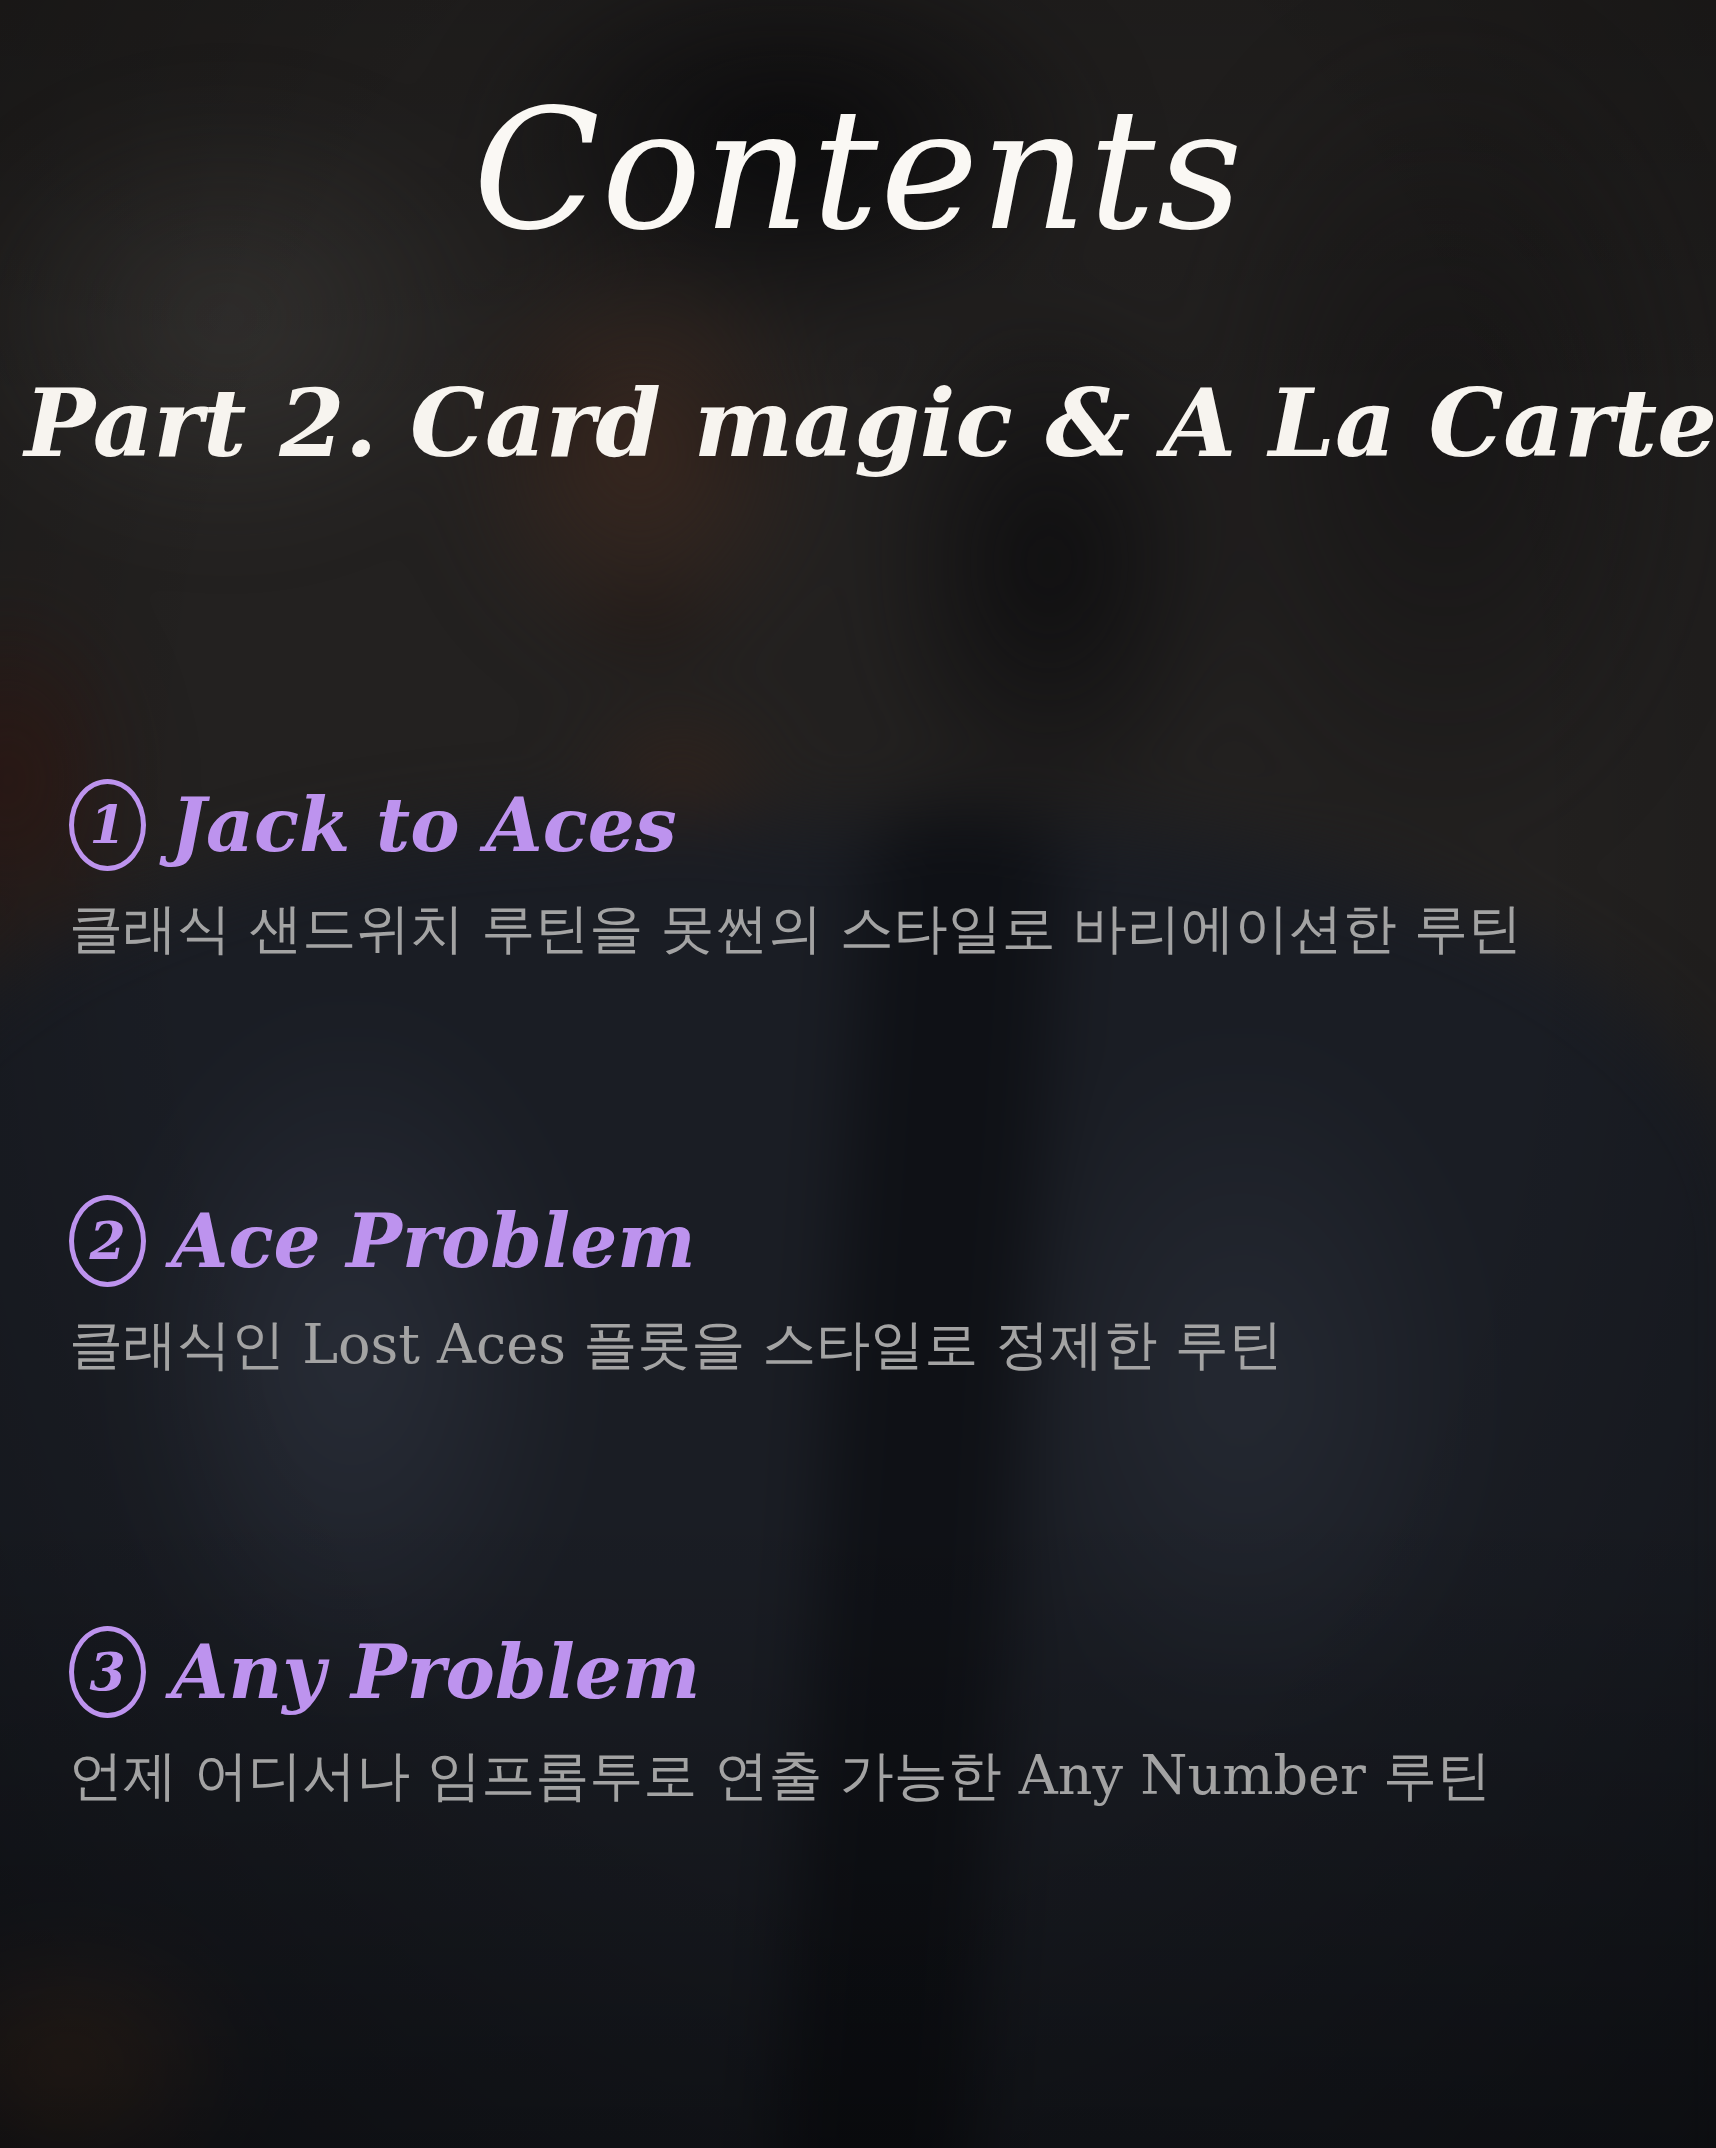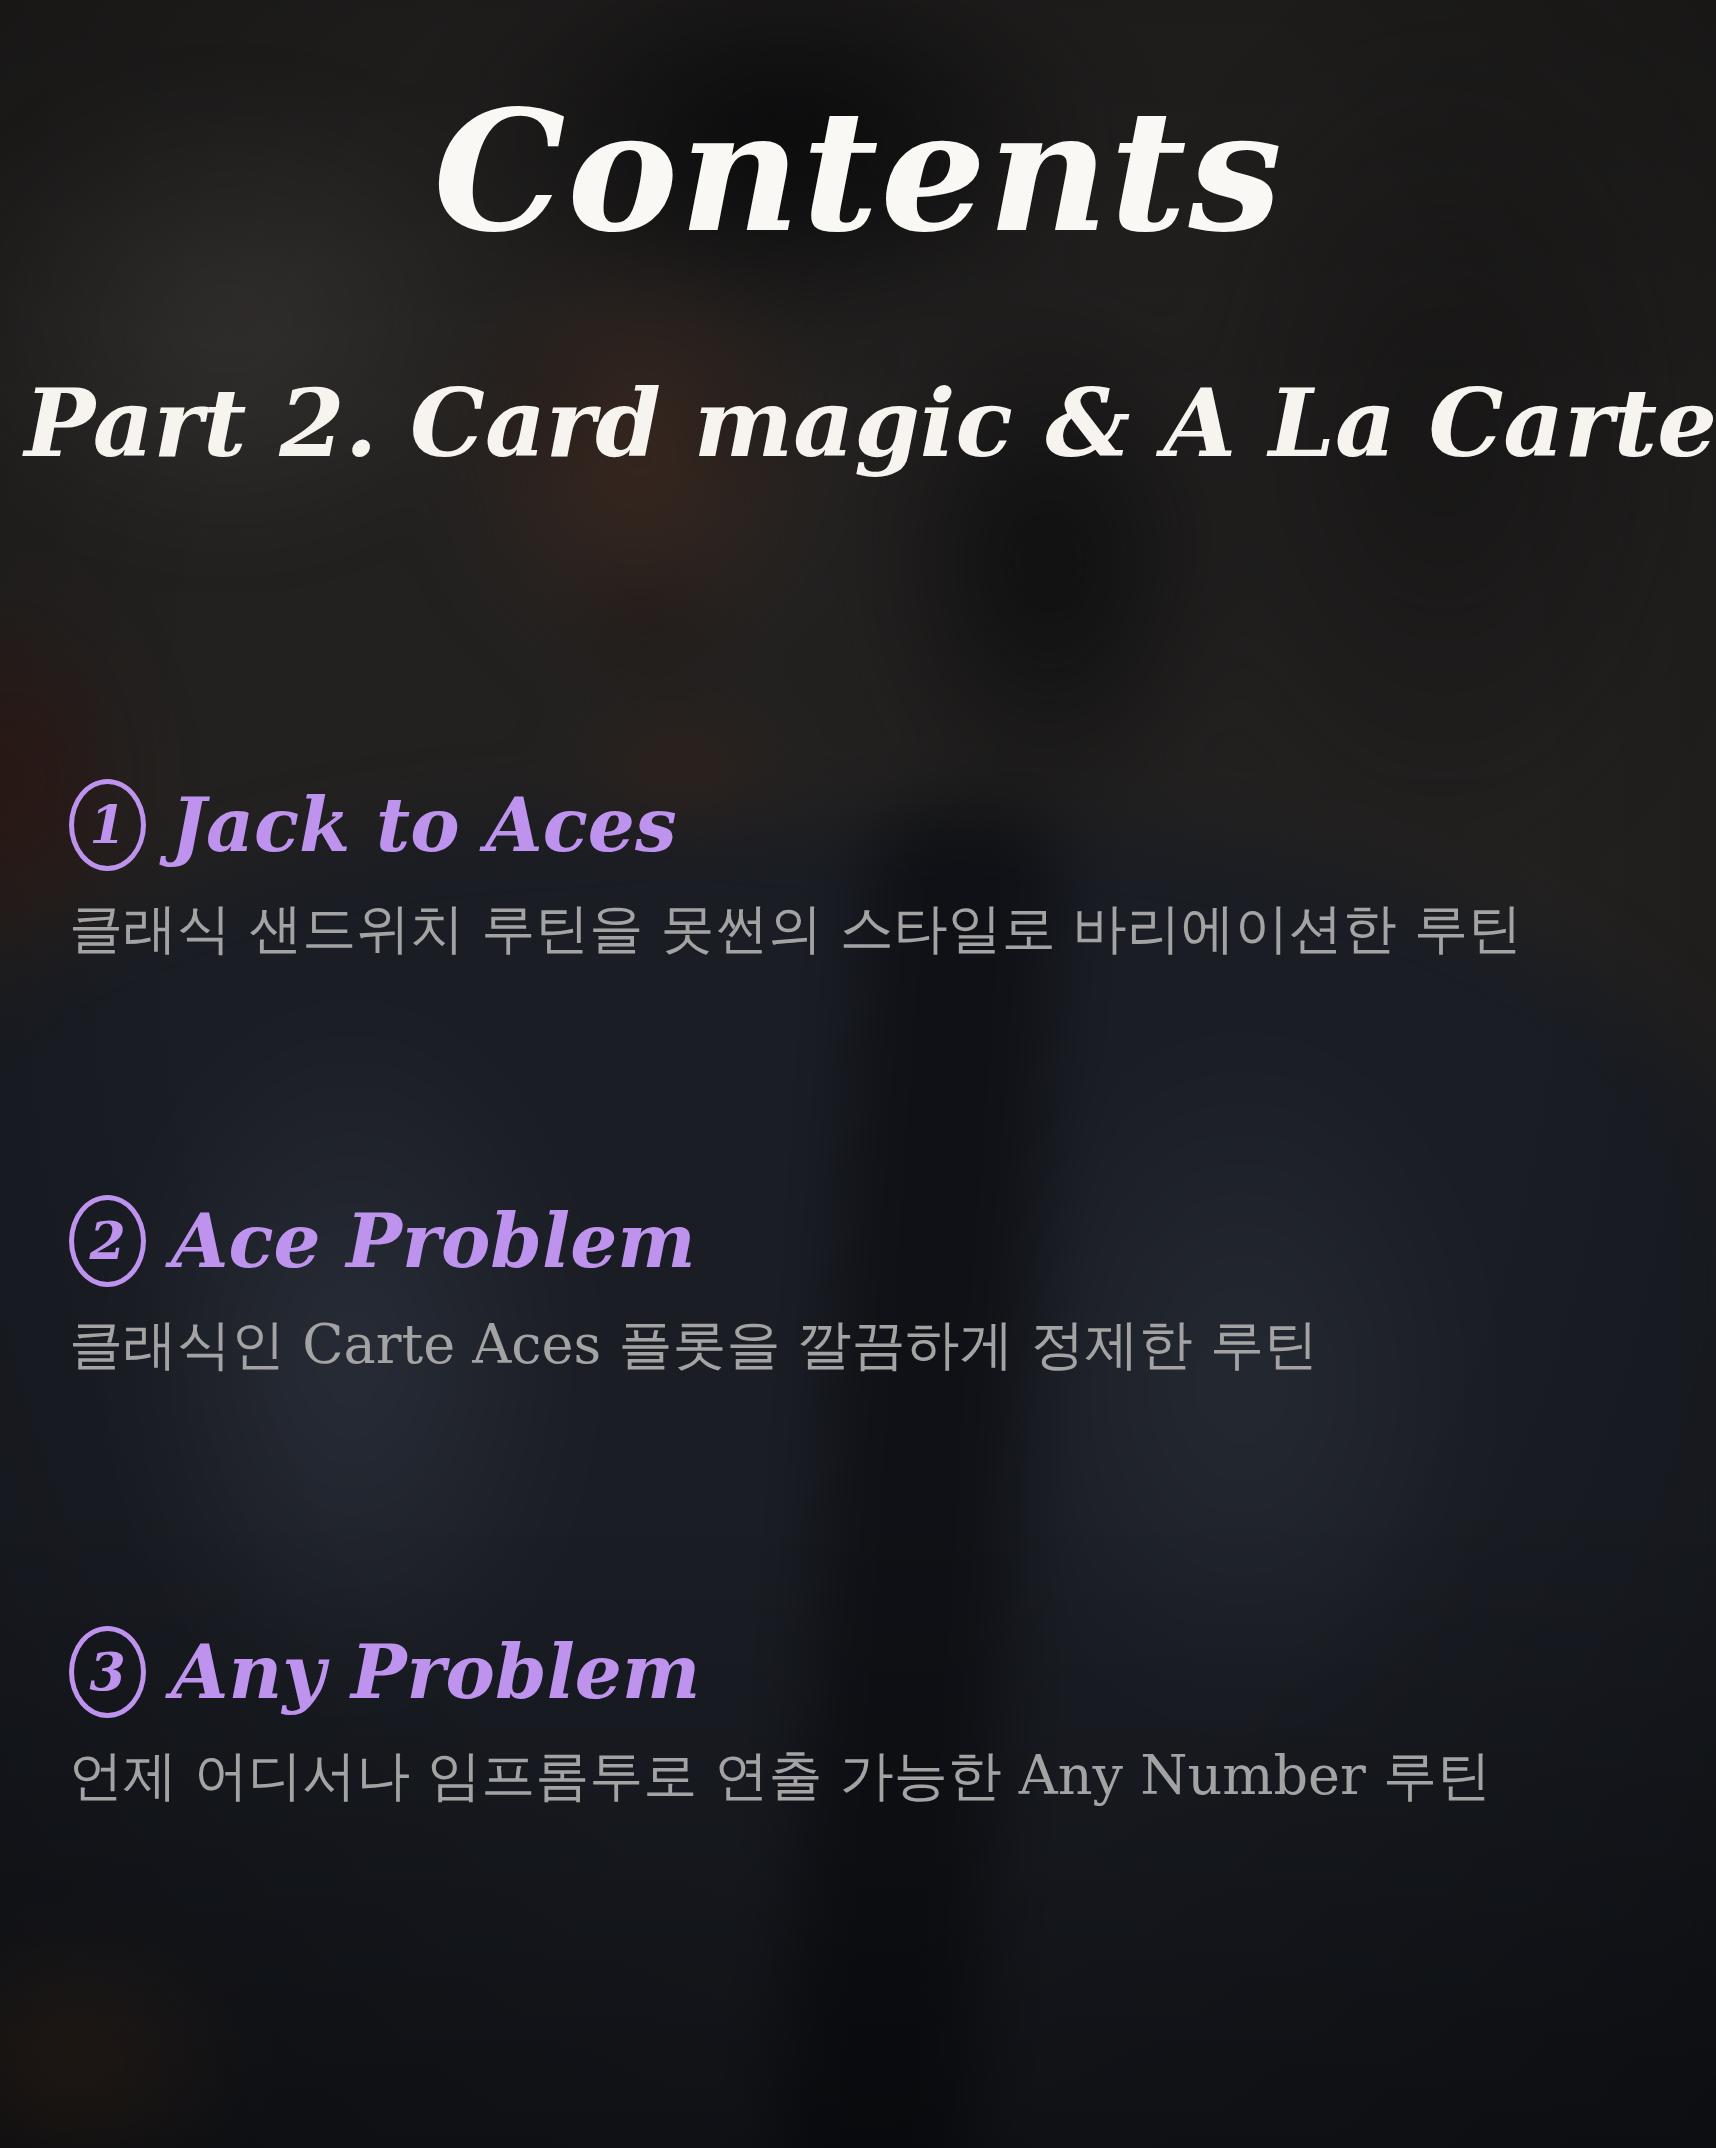--- a/index.html
+++ b/index.html
@@ -96,21 +96,21 @@
 
   
   .content { position: absolute; inset: 0; }
 
   .page-title {
     position: absolute;
     top: 74px; left: 0; width: 100%;
     text-align: center;
     font-size: 166px;
     font-style: italic;
-    font-weight: bold;
+    font-weight: normal;
     color: #faf8f4;
     letter-spacing: 1.7px;
   }
   .page-subtitle {
     position: absolute;
     top: 368px; left: 0; width: 100%;
     text-align: right;
     font-size: 94px;
     font-style: italic;
     font-weight: bold;
@@ -191,21 +191,21 @@
         <span class="item-title">Jack to Aces</span>
       </div>
       <div class="item-desc">클래식 샌드위치 루틴을 못썬의 스타일로 바리에이션한 루틴</div>
     </div>
 
     <div class="toc-item toc-item-2">
       <div class="item-heading">
         <span class="circled-number">2</span>
         <span class="item-title">Ace Problem</span>
       </div>
-      <div class="item-desc">클래식인 Carte Aces 플롯을 깔끔하게 정제한 루틴</div>
+      <div class="item-desc">클래식인 Lost Aces 플롯을 스타일로 정제한 루틴</div>
     </div>
 
     <div class="toc-item toc-item-3">
       <div class="item-heading">
         <span class="circled-number">3</span>
         <span class="item-title">Any Problem</span>
       </div>
       <div class="item-desc">언제 어디서나 임프롬투로 연출 가능한 Any Number 루틴</div>
     </div>
 

